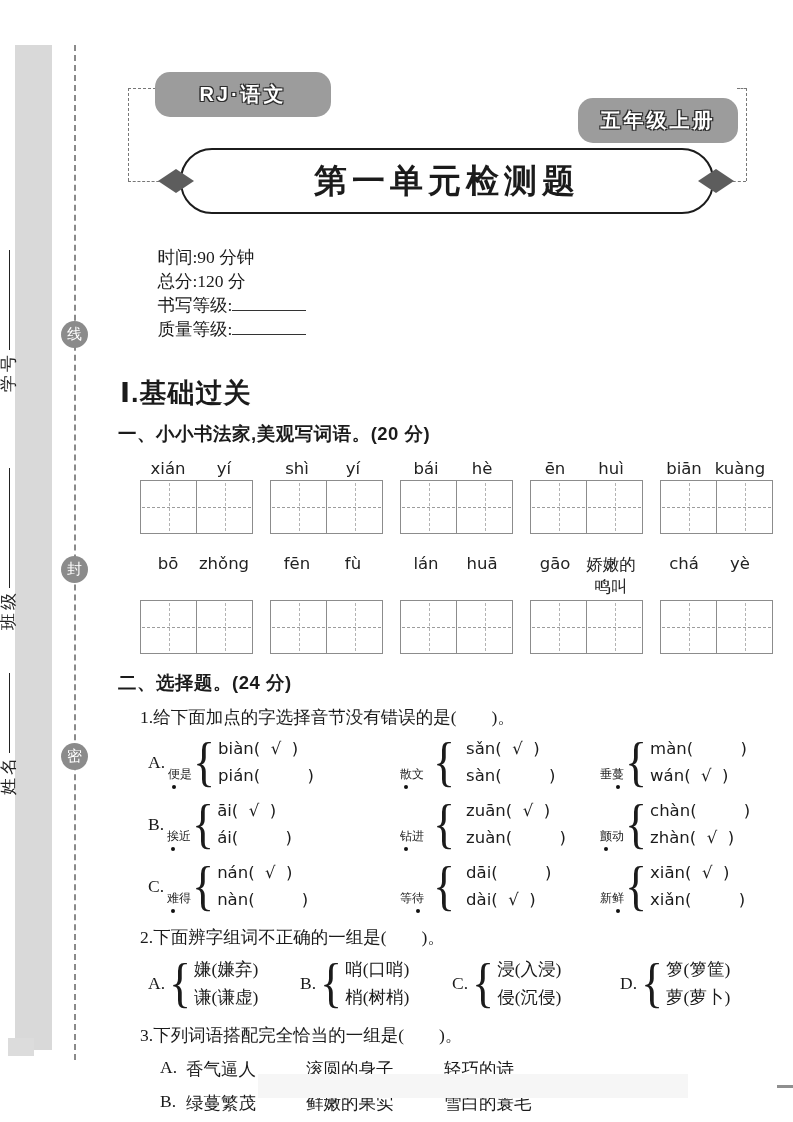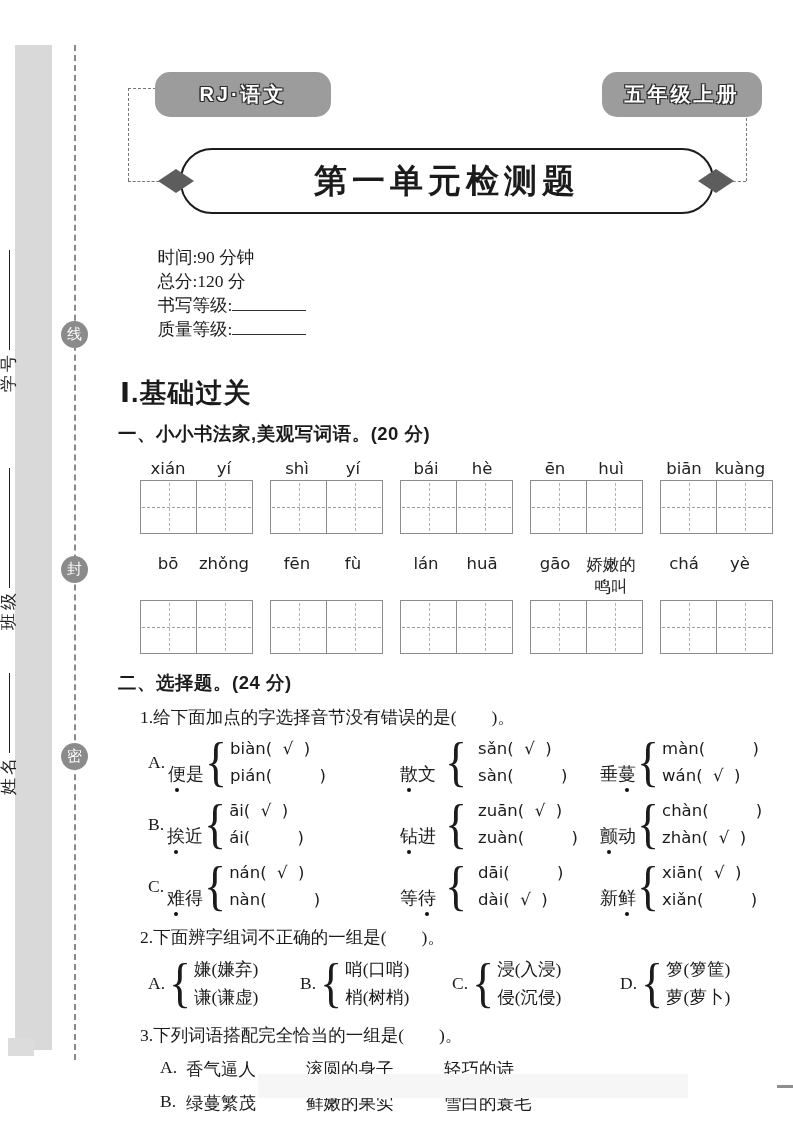--- a/index.html
+++ b/index.html
@@ -18,21 +18,21 @@
   .seal-circle{position:absolute;left:61px;width:27px;height:27px;border-radius:50%;
     background:#8b8b8b;color:#fff;display:flex;align-items:center;justify-content:center;
     font-size:15px;z-index:2;}
 
   
   .pill{position:absolute;top:72px;height:45px;border-radius:15px;background:#9c9c9c;
     color:#fff;font-family:"Liberation Sans","DejaVu Sans",sans-serif;font-weight:bold;
     font-size:20px;display:flex;align-items:center;justify-content:center;letter-spacing:3px;
     text-shadow:-1.2px -1.2px 0 #2c2c2c,1.2px -1.2px 0 #2c2c2c,-1.2px 1.2px 0 #2c2c2c,1.2px 1.2px 0 #2c2c2c;}
   .pill-left{left:155px;width:176px;}
-  .pill-right{left:602px;width:160px;}
+  .pill-right{left:578px;width:160px;margin-top:26px;}
   .conn-v{position:absolute;width:0;border-left:1.5px dashed #777;}
   .conn-h{position:absolute;height:0;border-top:1.5px dashed #777;}
   .titlebox{position:absolute;left:180px;top:148px;width:530px;height:62px;
     border:2.5px solid #1c1c1c;border-radius:32px;display:flex;align-items:center;justify-content:center;background:#fff;}
   .titlebox .t{font-size:33px;font-weight:bold;letter-spacing:5px;}
   .diamond{position:absolute;width:36px;height:24px;background:#5d5d5d;
     clip-path:polygon(50% 0,100% 50%,50% 100%,0 50%);z-index:3;}
 
   
   .main{position:absolute;left:118px;top:224px;width:665px;}
@@ -54,21 +54,21 @@
   .cell + .cell{border-left:1px solid #8c8c8c;margin-left:-1px;}
   .cell::before{content:"";position:absolute;left:50%;top:2px;bottom:2px;border-left:1px dashed #b3b3b3;}
   .cell::after{content:"";position:absolute;top:50%;left:1px;right:1px;border-top:1px dashed #9d9d9d;}
 
   .qtext{font-size:17.5px;margin:10px 0 0 22px;white-space:pre;}
   .q1row{display:flex;align-items:center;margin:4px 0 0 30px;min-height:58px;}
   .q1item{display:flex;align-items:center;}
   .q1item.c1{width:252px;}
   .q1item.c2{width:200px;gap:8px;}
   .olabel{font-size:17.5px;margin-right:3px;}
-  .word{font-size:18px;margin-top:24px;}
+  .word{font-size:12px;margin-top:24px;}
   .ch{position:relative;display:inline-block;}
   .ch.dot::after{content:"";position:absolute;left:50%;bottom:-6px;transform:translateX(-50%);
     width:4px;height:4px;border-radius:50%;background:#111;}
   .brace{font-size:46px;font-weight:300;line-height:1;display:inline-block;
     transform:scaleY(1.18);margin:0 3px 0 1px;}
   .plines{display:flex;flex-direction:column;}
   .pline{font-family:"DejaVu Sans",sans-serif;font-size:16.5px;line-height:27px;white-space:pre;}
   .pline2{font-size:17.5px;line-height:28px;white-space:pre;}
 
   .q2opts{display:flex;margin:4px 0 0 30px;min-height:60px;align-items:center;}

